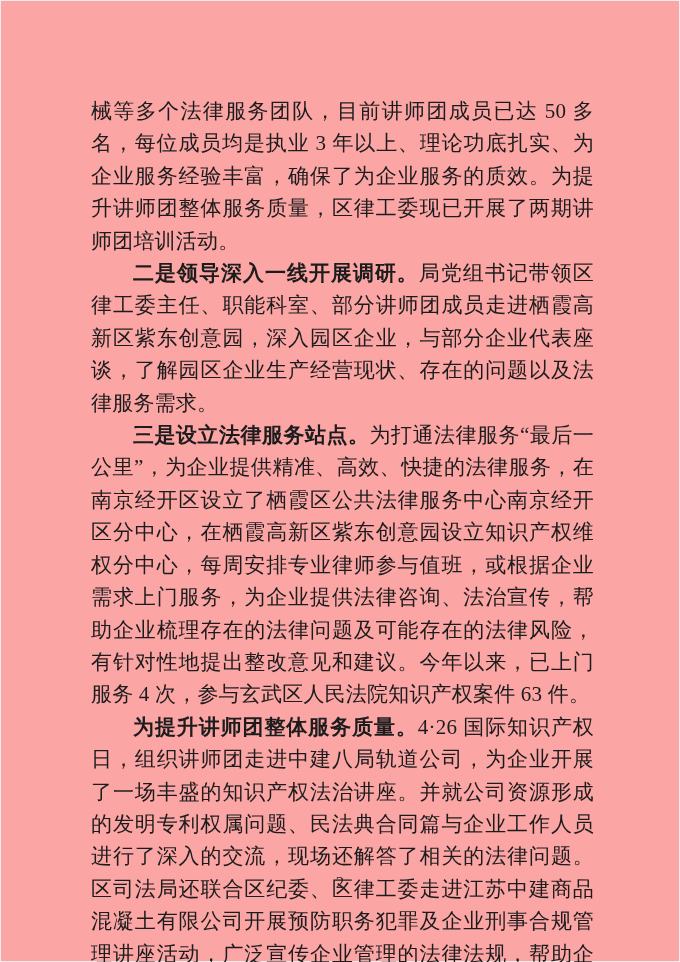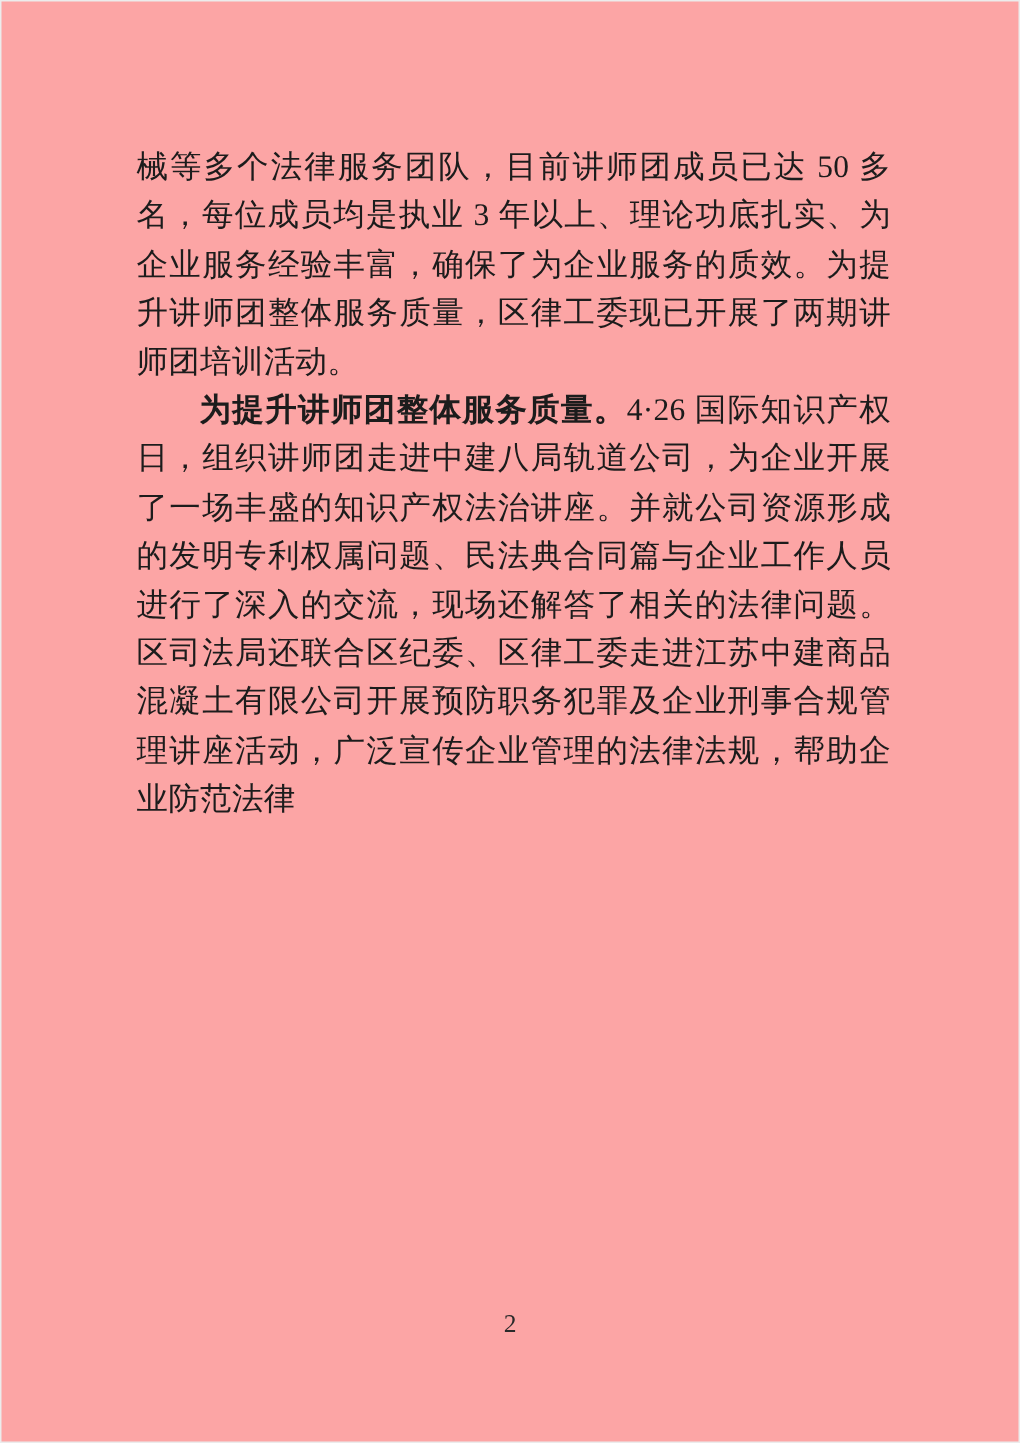--- a/index.html
+++ b/index.html
@@ -55,21 +55,23 @@
 </style>
 </head>
 <body>
 
 <div class="page">
 
   <div class="text-block">
 
     <p class="continuation"><span>械等多个法律服务团队，目前讲师团成员已达 50 多名，每位成员均是执业 3 年以上、理论功底扎实、为企业服务经验丰富，确保了为企业服务的质效。为提升讲师团整体服务质量，区律工委现已开展了两期讲师团培训活动。</span></p>
 
+    <p><span class="lead">二是领导深入一线开展调研。</span><span>局党组书记带领区律工委主任、职能科室、部分讲师团成员走进栖霞高新区紫东创意园，深入园区企业，与部分企业代表座谈，了解园区企业生产经营现状、存在的问题以及法律服务需求。</span></p>
 
+    <p><span class="lead">三是设立法律服务站点。</span><span>为打通法律服务“最后一公里”，为企业提供精准、高效、快捷的法律服务，在南京经开区设立了栖霞区公共法律服务中心南京经开区分中心，在栖霞高新区紫东创意园设立知识产权维权分中心，每周安排专业律师参与值班，或根据企业需求上门服务，为企业提供法律咨询、法治宣传，帮助企业梳理存在的法律问题及可能存在的法律风险，有针对性地提出整改意见和建议。今年以来，已上门服务 4 次，参与玄武区人民法院知识产权案件 63 件。</span></p>
 
     <p><span class="lead">为提升讲师团整体服务质量。</span><span>4·26 国际知识产权日，组织讲师团走进中建八局轨道公司，为企业开展了一场丰盛的知识产权法治讲座。并就公司资源形成的发明专利权属问题、民法典合同篇与企业工作人员进行了深入的交流，现场还解答了相关的法律问题。区司法局还联合区纪委、区律工委走进江苏中建商品混凝土有限公司开展预防职务犯罪及企业刑事合规管理讲座活动，广泛宣传企业管理的法律法规，帮助企业防范法律</span></p>
 
   </div>
 
   <div class="page-number">2</div>
 
 </div>
 
 </body></html>

